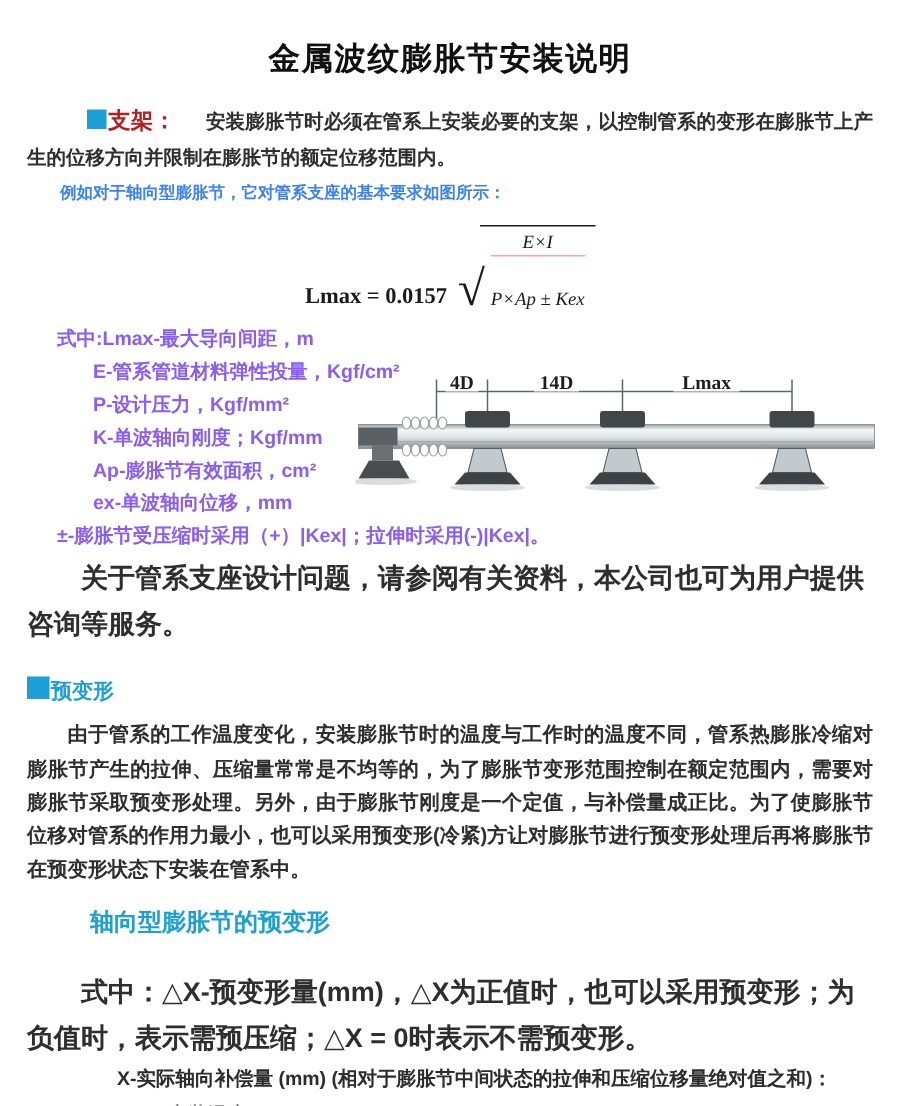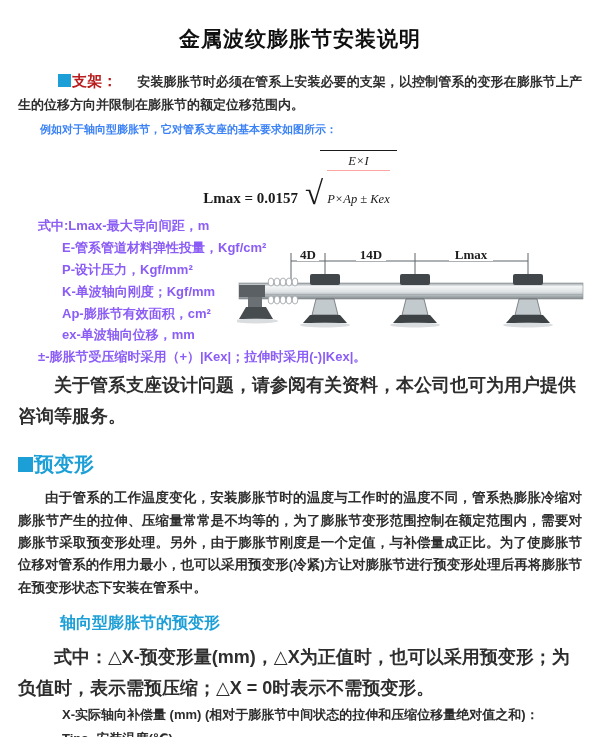--- a/index.html
+++ b/index.html
@@ -37,28 +37,28 @@
   .f2 .frac, .f3 .frac{font-size:12px;margin:0 4px;}
   .op{font-size:14px;margin:0 3px;font-weight:bold;}
   .paren{font-size:19px;font-weight:400;}
   
   .defs-wrap{position:relative;margin-top:8px;min-height:128px;}
   .defs{font-size:13px;line-height:1.68;color:#8b5cf6;font-weight:bold;}
   .def-first{margin-left:20px;}
   .def-line{margin-left:44px;}
   .pipe-diagram{position:absolute;top:30px;right:-12px;width:357px;height:100px;}
   
-  h2{font-size:20px;color:#1c9fd6;font-weight:bold;margin:20px 0 9px;}
+  h2{font-size:14px;color:#1c9fd6;font-weight:bold;margin:20px 0 9px;}
   .marker2{display:inline-block;width:15px;height:15px;background:#1c9fd6;
     margin-right:1px;vertical-align:-1px;}
   .body-par{font-size:13.5px;line-height:1.66;text-align:justify;margin:0;
     color:#2e2e2e;font-weight:bold;}
-  h3{font-size:16px;color:#1c9fd6;margin:14px 0 8px 42px;font-weight:bold;}
+  h3{font-size:16px;color:#1c9fd6;margin:14px 0 20px 42px;font-weight:bold;}
   .axial-defs{font-size:13px;line-height:1.85;color:#2c2c2c;font-weight:bold;}
-  .axial-defs .def-line{margin-left:44px;}
+  .axial-defs .def-line{margin-left:60px;}
   .note-line{margin:2px 0 0;font-size:18px;line-height:1.7;color:#2e2e2e;font-weight:bold;}
 </style>
 </head>
 <body>
 
 <div class="doc">
 
   <h1>金属波纹膨胀节安装说明</h1>
 
   <p class="p-support"><span class="marker"></span><span class="sec-head">支架：</span><span>安装膨胀节时必须在管系上安装必要的支架，以控制管系的变形在膨胀节上产生的位移方向并限制在膨胀节的额定位移范围内。</span></p>

